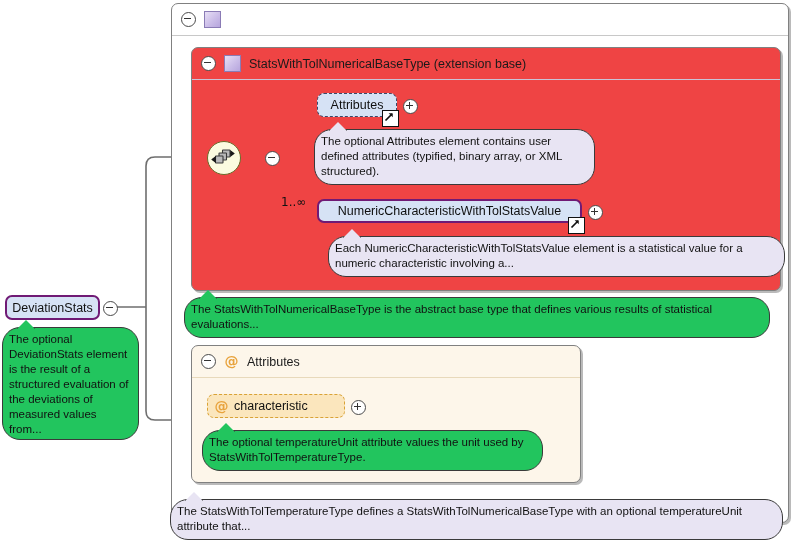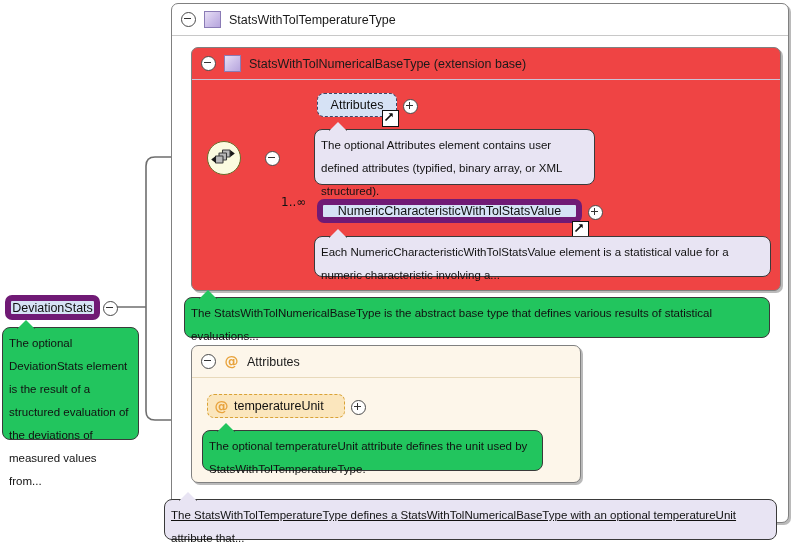--- a/index.html
+++ b/index.html
@@ -63,21 +63,21 @@
   }
 
   
   .node{
     position:absolute;box-sizing:border-box;height:24px;
     display:flex;align-items:center;justify-content:center;
     border-radius:7px;font-size:12.5px;white-space:nowrap;
     padding:0 9px;
   }
   .node-elem{
-    background:#d6e2f5;border:6px solid #701a75;color:#101010;
+    background:#d6e2f5;border:2px solid #701a75;color:#101010;
   }
   .node-elem.optional{border:1px dashed #3a4a6b;}
   .node-attr{
     background:#fbe6bd;border:1px solid #d9a236;color:#101010;
     justify-content:flex-start;padding-left:6px;
   }
   .node-attr.optional{border:1px dashed #d9a236;}
   .node-attr .at{margin-right:5px;}
 
   
@@ -99,22 +99,22 @@
   
   .compositor{
     position:absolute;width:32px;height:32px;border-radius:50%;
     background:#fbfbe0;border:1.5px solid #6b6b2a;
   }
   .compositor svg{position:absolute;left:0;top:0;}
 
   
   .doc{
     position:absolute;box-sizing:border-box;
-    border:1px solid #3a3a3a;border-radius:8px;
-    font-size:11.5px;line-height:23px;
+    border:1px solid #3a3a3a;border-radius:18px;
+    font-size:11.5px;line-height:15px;
     padding:4px 6px 3px 6px;color:#111;
   }
   .doc-purple{background:#e8e4f3;}
   .doc-gray{background:#22c55e;}
   .doc::before{            
     content:"";position:absolute;left:14px;top:-8px;
     width:16px;height:9px;
     background:inherit;
     border-left:1px solid #3a3a3a;border-right:1px solid #3a3a3a;
     clip-path:polygon(50% 0,100% 100%,0 100%);
@@ -142,21 +142,20 @@
       <path d="M277 157 H289 Q297 157 297 149 V114 Q297 106 305 106 H318"></path>
       <path d="M277 157 V203 Q277 211 285 211 H283"></path>
       <path d="M283 211 H305"></path>
     </g>
   </svg>
 
   <div class="panel panel-outer" style="left:171px;top:3px;width:618px;height:520px;">
     <div class="panel-head" style="padding-left:9px;gap:8px;">
       <div class="tog"></div>
       <div class="swatch"></div>
-      <div class="panel-title">StatsWithTolTemperatureType</div>
     </div>
   </div>
 
   <div class="panel panel-inner" style="left:191px;top:47px;width:590px;height:244px;">
     <div class="panel-head" style="padding-left:9px;gap:8px;">
       <div class="tog"></div>
       <div class="swatch"></div>
       <div class="panel-title">StatsWithTolNumericalBaseType (extension base)</div>
     </div>
   </div>
@@ -216,35 +215,35 @@
     <span>NumericCharacteristicWithTolStatsValue</span>
     <span class="linkbadge" style="left:249px;top:16px;">
       <svg width="12" height="12" viewBox="0 0 12 12">
         <path d="M2.5 9.5 L9 3" stroke="#111" stroke-width="1.7" fill="none"></path>
         <path d="M9.6 2.2 L9.8 6.3 L5.6 2.2 Z" fill="#111"></path>
       </svg>
     </span>
   </div>
   <div class="node-plus" style="left:588px;top:205px;"></div>
 
-  <div class="doc doc-purple" style="left:314px;top:236px;width:457px;height:41px;">
+  <div class="doc doc-purple" style="left:328px;top:236px;width:457px;height:41px;">
     <span>Each NumericCharacteristicWithTolStatsValue element is a statistical value for a numeric characteristic involving a...</span>
   </div>
 
   <div class="doc doc-gray" style="left:184px;top:297px;width:586px;height:41px;">
     <span>The StatsWithTolNumericalBaseType is the abstract base type that defines various results of statistical evaluations...</span>
   </div>
 
   <div class="node node-attr optional" style="left:207px;top:394px;width:138px;height:24px;">
     <span class="at">@</span>
-    <span>temperatureUnit</span>
+    <span>characteristic</span>
   </div>
   <div class="node-plus" style="left:351px;top:400px;"></div>
 
   <div class="doc doc-gray" style="left:202px;top:430px;width:341px;height:41px;">
-    <span>The optional temperatureUnit attribute defines the unit used by StatsWithTolTemperatureType.</span>
-  </div>
-
-  <div class="doc doc-purple" style="left:164px;top:499px;width:613px;height:41px;text-decoration:underline;">
+    <span>The optional temperatureUnit attribute values the unit used by StatsWithTolTemperatureType.</span>
+  </div>
+
+  <div class="doc doc-purple" style="left:170px;top:499px;width:613px;height:41px;">
     <span>The StatsWithTolTemperatureType defines a StatsWithTolNumericalBaseType with an optional temperatureUnit attribute that...</span>
   </div>
 
 </div>
 
 </body></html>

